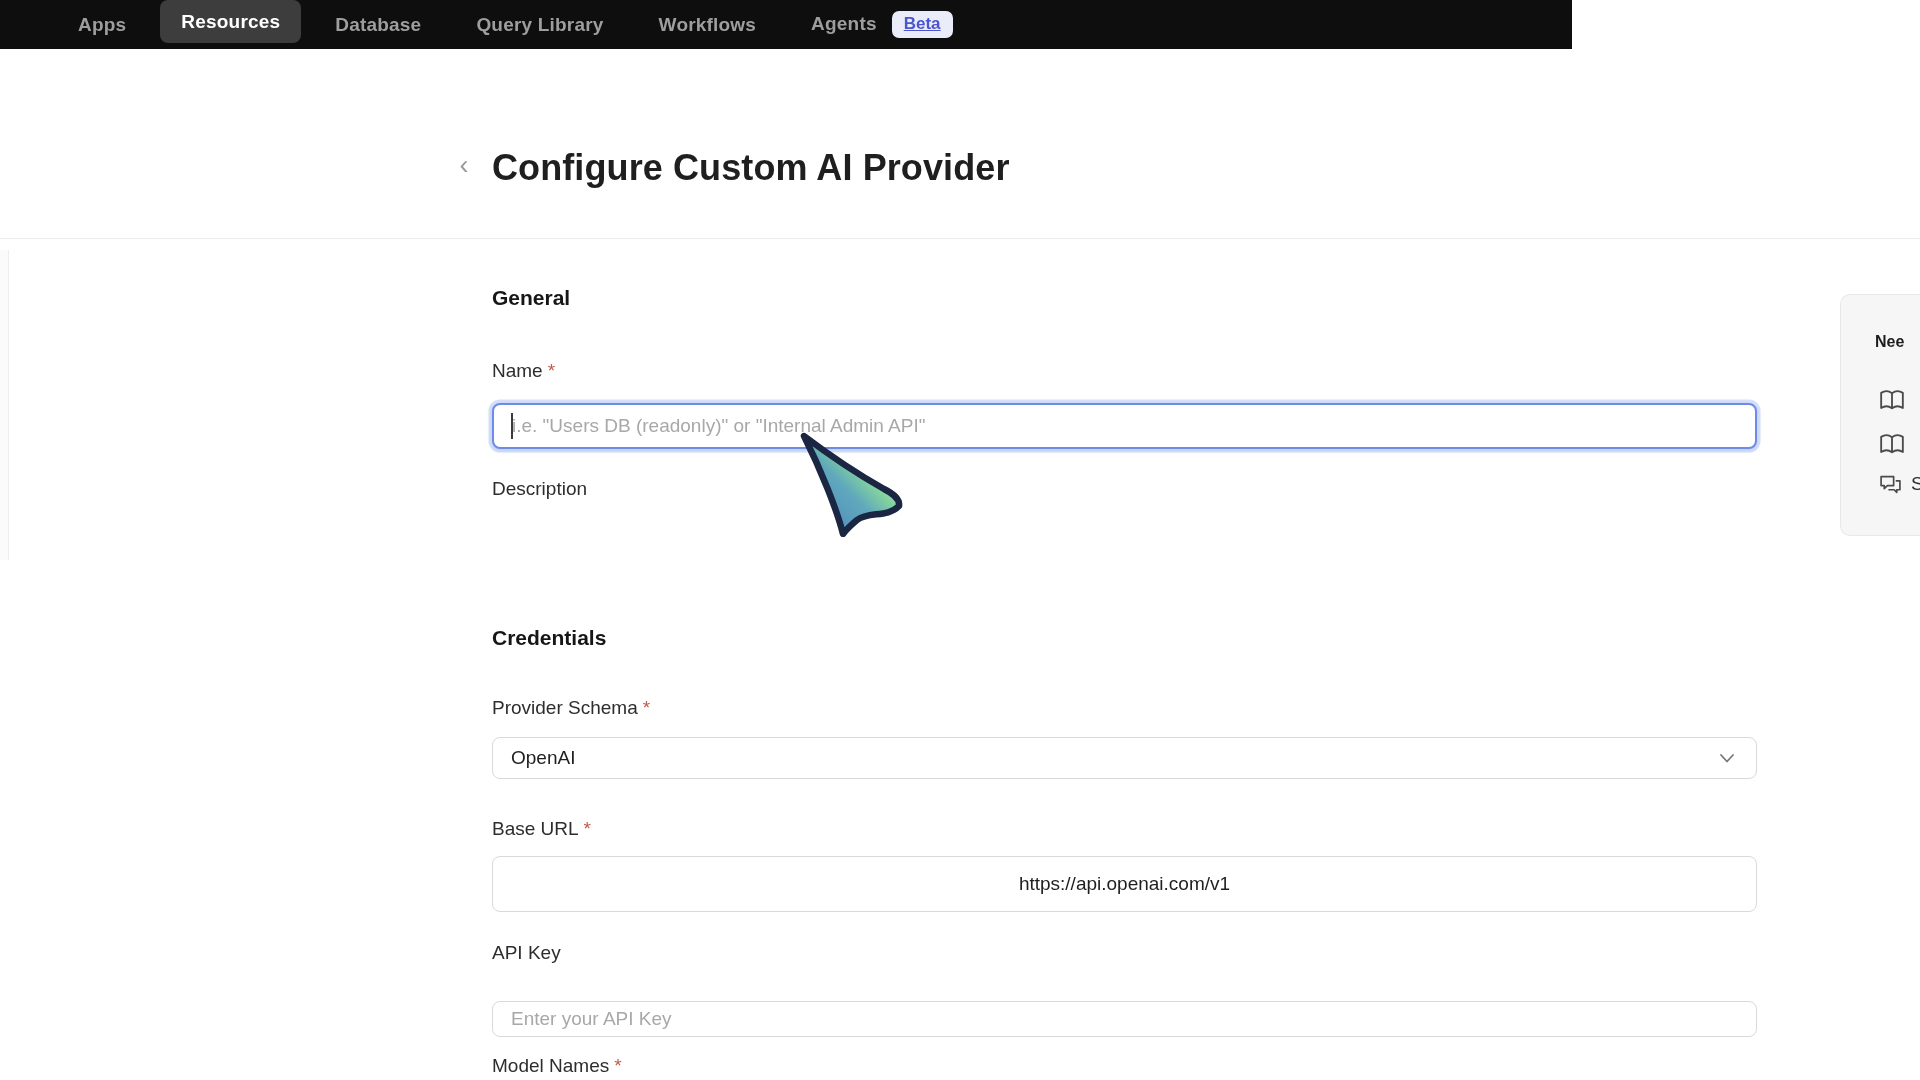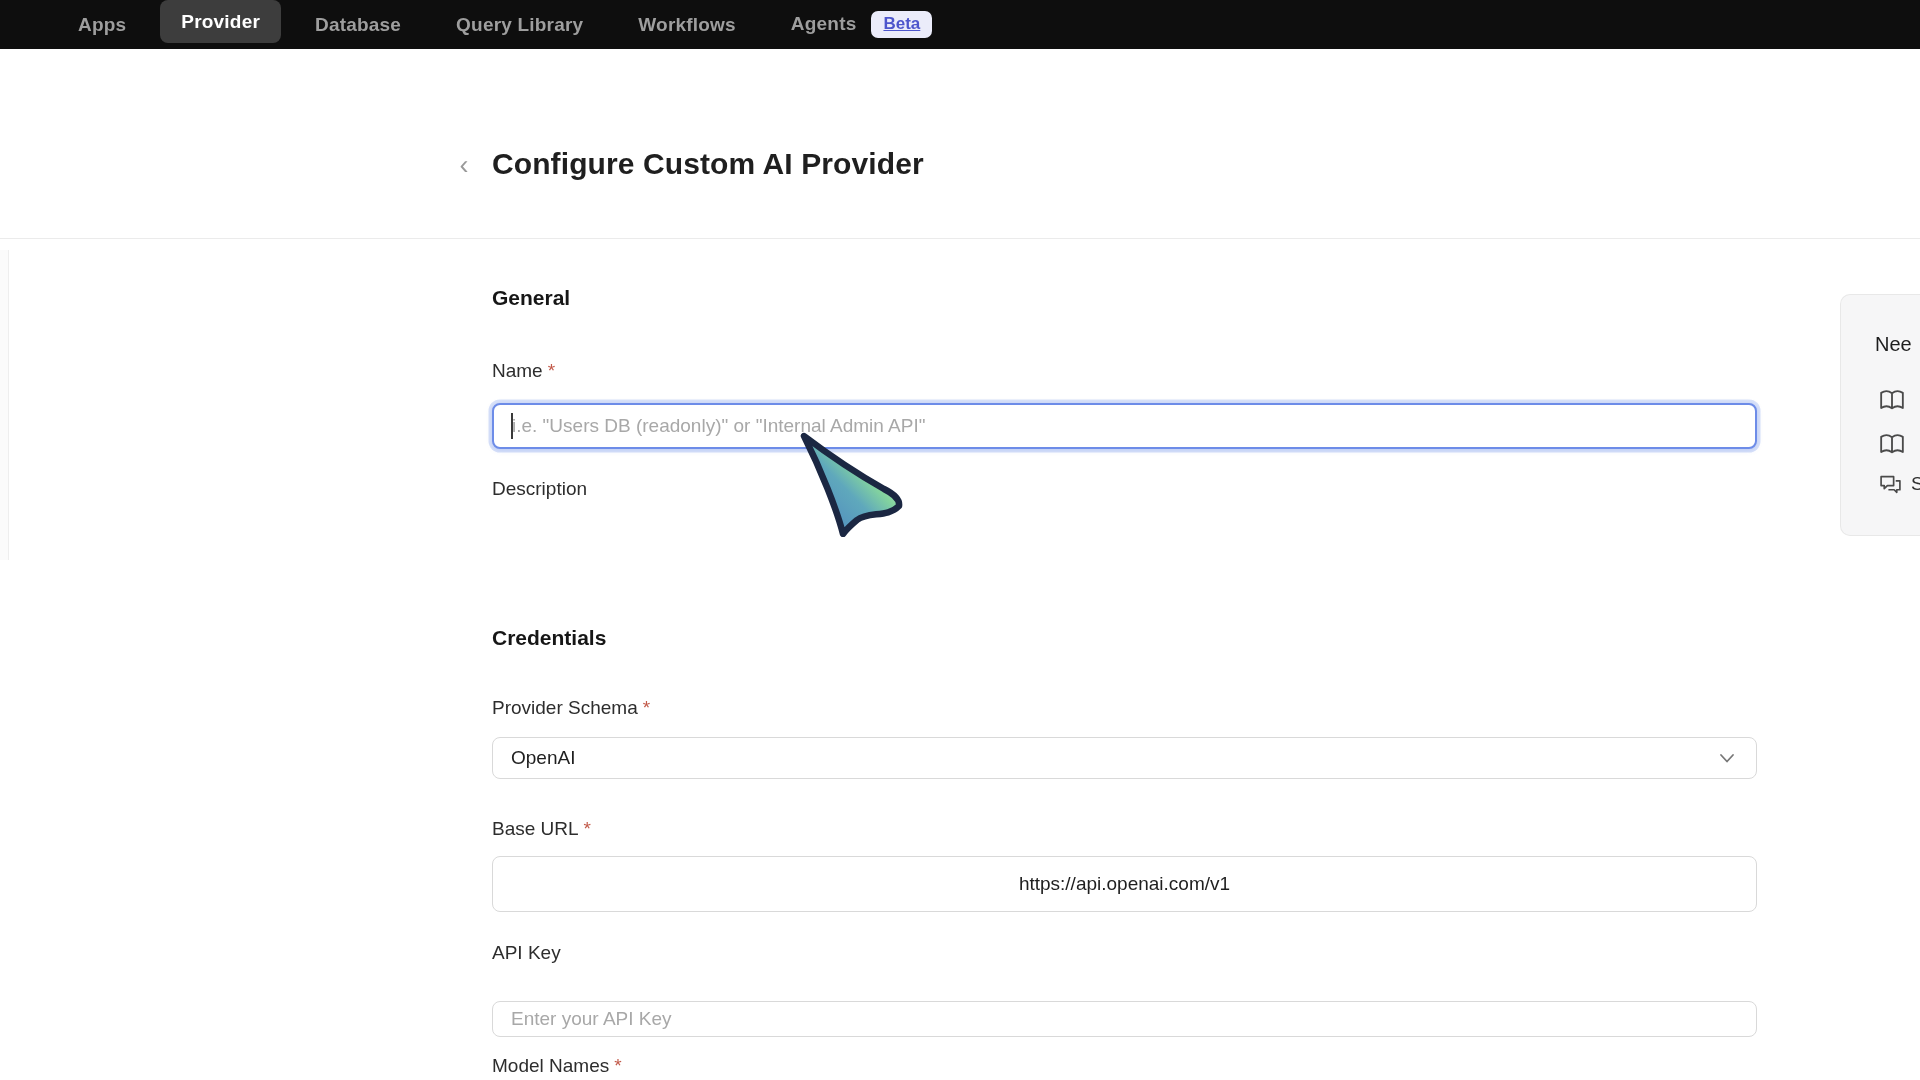--- a/index.html
+++ b/index.html
@@ -1,34 +1,34 @@
 <!DOCTYPE html>
 <html><head>
 <meta charset="utf-8">
 <style>
   * { margin: 0; padding: 0; box-sizing: border-box; }
   html, body { width: 1920px; height: 1080px; overflow: hidden; background: #ffffff;
     font-family: "Liberation Sans", "DejaVu Sans", sans-serif; }
   .stage { position: relative; width: 1920px; height: 1080px; background: #ffffff; }
 
   
-  .navbar { position: absolute; left: 0; top: 0; width: 1920px; height: 49px;
+  .navbar { position: absolute; left: 0; top: 0; width: 1572px; height: 49px;
     background: #0e0e0e; display: flex; align-items: center; padding-left: 78px; column-gap: 55px; }
   .nav-item { color: #9e9e9e; font-size: 19px; font-weight: 600; letter-spacing: .2px;
     cursor: pointer; white-space: nowrap; }
   .nav-item.active { color: #ffffff; background: #3d3d3d; border-radius: 8px;
     padding: 0 21px; margin: 0 -21px; height: 43px; line-height: 43px; align-self: flex-start; }
   .nav-agents { display: flex; align-items: center; column-gap: 12px; gap: 15px; }
   .beta-badge { background: #ebecfa; color: #4d55cc; font-size: 17px; font-weight: 700;
     border-radius: 7px; padding: 3px 12px 4px; line-height: 1.2; text-decoration: underline; }
 
   
   .back-btn { position: absolute; left: 450px; top: 148px; width: 28px; height: 34px;
     color: #9a9a9a; font-size: 27px; line-height: 34px; text-align: center; cursor: pointer; }
-  .page-title { position: absolute; left: 492px; top: 147px; font-size: 30px; font-weight: 700;
+  .page-title { position: absolute; left: 492px; top: 147px; font-size: 36px; font-weight: 700;
     color: #1f1f1f; letter-spacing: .1px; }
   .header-divider { position: absolute; left: 0; top: 238px; width: 1920px; height: 1px;
     background: #ebebeb; }
 
   
   .section-heading { position: absolute; left: 492px; font-size: 21px; font-weight: 700; color: #161616; }
   .field-label { position: absolute; left: 492px; font-size: 19px; color: #2d2d2d; }
   .req { color: #c25a4a; margin-left: 5px; }
   .text-input { position: absolute; left: 492px; width: 1265px; height: 46px;
     border: 1px solid #d9d9d9; border-radius: 8px; background: #ffffff;
@@ -43,39 +43,39 @@
   .select-box { position: absolute; left: 492px; width: 1265px; height: 42px;
     border: 1px solid #d9d9d9; border-radius: 8px; background: #ffffff; cursor: pointer;
     display: flex; align-items: center; justify-content: space-between; padding: 0 20px 0 18px; }
   .select-value { font-size: 19px; color: #1f1f1f; }
   .chevron-down { width: 18px; height: 18px; }
 
   
   .help-panel { position: absolute; left: 1840px; top: 294px; width: 140px; height: 242px;
     background: #f6f6f7; border: 1px solid #e8e8e8; border-right: none;
     border-radius: 10px 0 0 10px; overflow: hidden; }
-  .help-heading { position: absolute; left: 34px; top: 38px; font-size: 20px; font-weight: 400; color: #1d1d1d; }
+  .help-heading { position: absolute; left: 34px; top: 38px; font-size: 16px; font-weight: 700; color: #1d1d1d; }
   .help-row { position: absolute; left: 38px; display: flex; align-items: center; column-gap: 9px;
     cursor: pointer; color: #4c4c4c; }
   .help-row .hr-label { font-size: 19px; color: #2e2e2e; }
   .help-row svg { display: block; }
 
   
   .left-sliver { position: absolute; left: 0; top: 250px; width: 9px; height: 310px;
     background: #fbfbfb; border-right: 1px solid #eeeeee; }
   .cursor-svg { position: absolute; left: 797px; top: 431px; pointer-events: none; }
 </style>
 </head>
 <body>
 
 <div class="stage">
 
   <div class="navbar">
     <div class="nav-item">Apps</div>
-    <div class="nav-item active">Provider</div>
+    <div class="nav-item active">Resources</div>
     <div class="nav-item">Database</div>
     <div class="nav-item">Query Library</div>
     <div class="nav-item">Workflows</div>
     <div class="nav-agents">
       <div class="nav-item">Agents</div>
       <div class="beta-badge">Beta</div>
     </div>
   </div>
 
   <div class="back-btn">‹</div>

